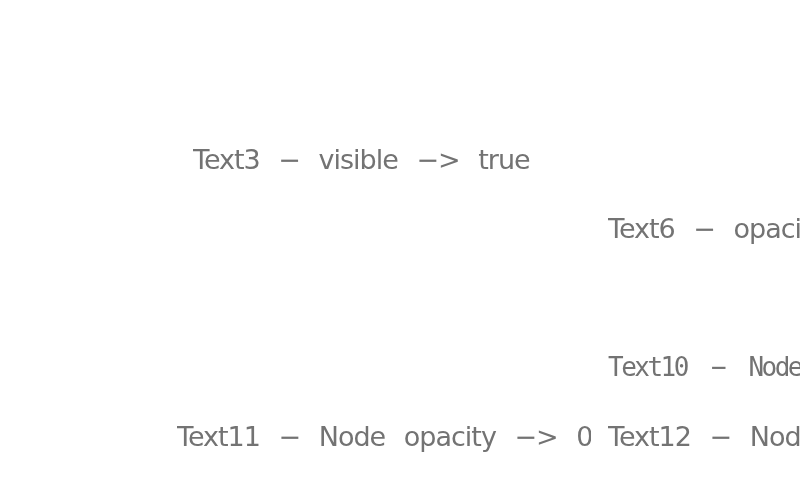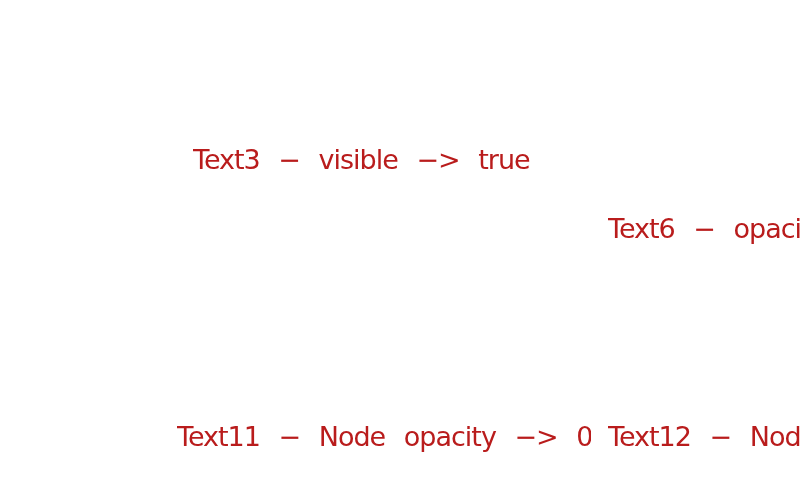--- a/index.html
+++ b/index.html
@@ -17,21 +17,21 @@
     background: #ffffff;
     overflow: hidden;
   }
   .txt {
     position: absolute;
     font-family: "DejaVu Sans", sans-serif;
     font-size: 27px;
     line-height: 31px;
     letter-spacing: -1px;
     word-spacing: 11px;
-    color: #b91c1c;
+    color: #737373;
     white-space: nowrap;
     overflow: hidden;
   }
   .mono {
     font-family: "DejaVu Sans Mono", monospace;
     font-size: 26px;
     letter-spacing: -2.5px;
     word-spacing: 11px;
   }
   .r1c1 { left: 193px; top: 144px; width: 415px; }
@@ -43,17 +43,18 @@
 </style>
 </head>
 <body>
 
 <div class="canvas">
   <div class="txt r1c1">Text3 − visible −&gt; true</div>
 
   <div class="txt r2c2">Text6 − opacity</div>
 
 
+  <div class="txt mono r3c2">Text10 − Node</div>
 
   <div class="txt r4c1">Text11 − Node opacity −&gt; 0</div>
 
   <div class="txt r4c2">Text12 − Node</div>
 </div>
 
 </body></html>

